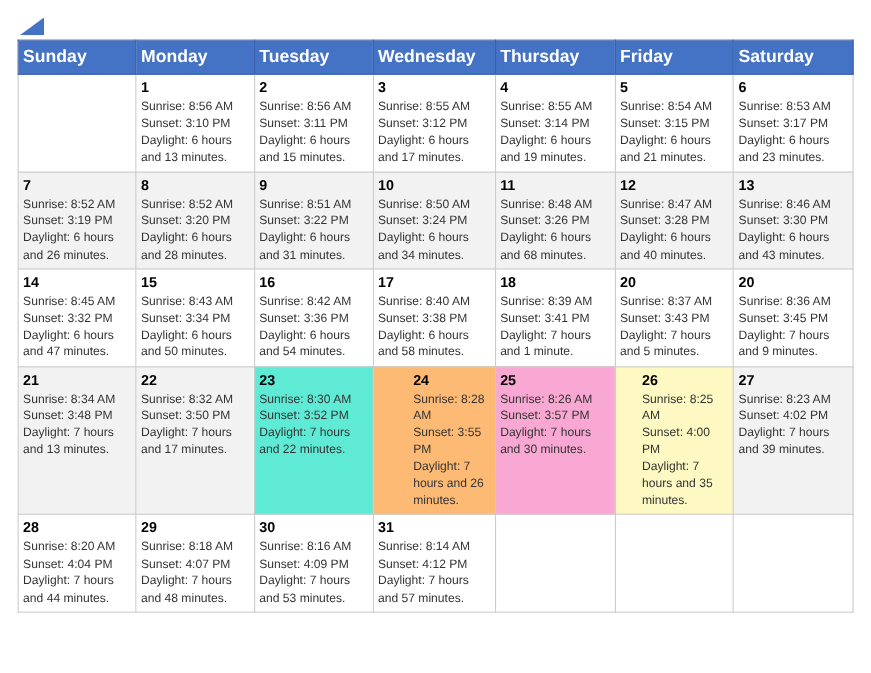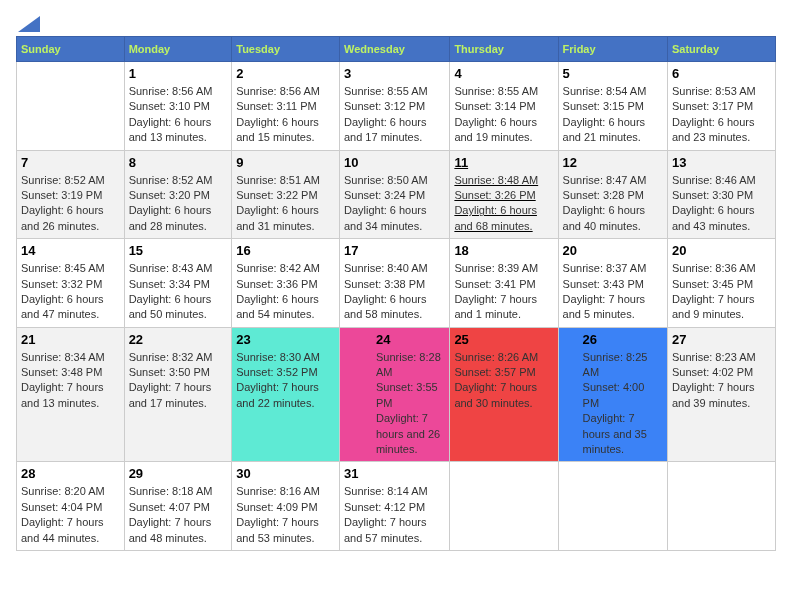--- a/index.html
+++ b/index.html
@@ -35,24 +35,24 @@
       font-size: 16px;
       color: #555;
     }
     .calendar {
       width: 100%;
       border-collapse: collapse;
       font-size: 11px;
     }
     .calendar th {
       background-color: #4472c4;
-      color: #bef264;
+      color: #ffffff;
       padding: 6px 4px;
       text-align: left;
-      font-size: 11px;
+      font-size: 16px;
       font-weight: bold;
       border: 1px solid #3a60a8;
     }
     .calendar td {
       border: 1px solid #ccc;
       vertical-align: top;
       padding: 4px;
       min-height: 80px;
       width: 113px;
       background: #fff;
@@ -183,21 +183,21 @@
           </div>
         </td>
         <td style="background: rgb(242, 242, 242);">
           <span class="day-number">10</span>
           <div class="day-info">
             <div>Sunrise: 8:50 AM</div>
             <div>Sunset: 3:24 PM</div>
             <div>Daylight: 6 hours and 34 minutes.</div>
           </div>
         </td>
-        <td style="background: rgb(242, 242, 242); text-decoration: underline;">
+        <td style="background: rgb(242, 242, 242);">
           <span class="day-number">11</span>
           <div class="day-info">
             <div>Sunrise: 8:48 AM</div>
             <div>Sunset: 3:26 PM</div>
             <div>Daylight: 6 hours and 68 minutes.</div>
           </div>
         </td>
         <td style="background: rgb(242, 242, 242);">
           <span class="day-number">12</span>
           <div class="day-info">
@@ -291,37 +291,37 @@
           </div>
         </td>
         <td style="background: #5eead4; margin-left: 47px;">
           <span class="day-number">23</span>
           <div class="day-info">
             <div>Sunrise: 8:30 AM</div>
             <div>Sunset: 3:52 PM</div>
             <div>Daylight: 7 hours and 22 minutes.</div>
           </div>
         </td>
-        <td style="background: #ec4899; padding-left: 36px;">
+        <td style="background: #fdba74; padding-left: 36px;">
           <span class="day-number">24</span>
           <div class="day-info">
             <div>Sunrise: 8:28 AM</div>
             <div>Sunset: 3:55 PM</div>
             <div>Daylight: 7 hours and 26 minutes.</div>
           </div>
         </td>
-        <td style="background: #ef4444;">
+        <td style="background: #f9a8d4;">
           <span class="day-number">25</span>
           <div class="day-info">
             <div>Sunrise: 8:26 AM</div>
             <div>Sunset: 3:57 PM</div>
             <div>Daylight: 7 hours and 30 minutes.</div>
           </div>
         </td>
-        <td style="background: #3b82f6; padding-left: 24px;">
+        <td style="background: #fef9c3; padding-left: 24px;">
           <span class="day-number">26</span>
           <div class="day-info">
             <div>Sunrise: 8:25 AM</div>
             <div>Sunset: 4:00 PM</div>
             <div>Daylight: 7 hours and 35 minutes.</div>
           </div>
         </td>
         <td style="background: rgb(242, 242, 242);">
           <span class="day-number">27</span>
           <div class="day-info">

